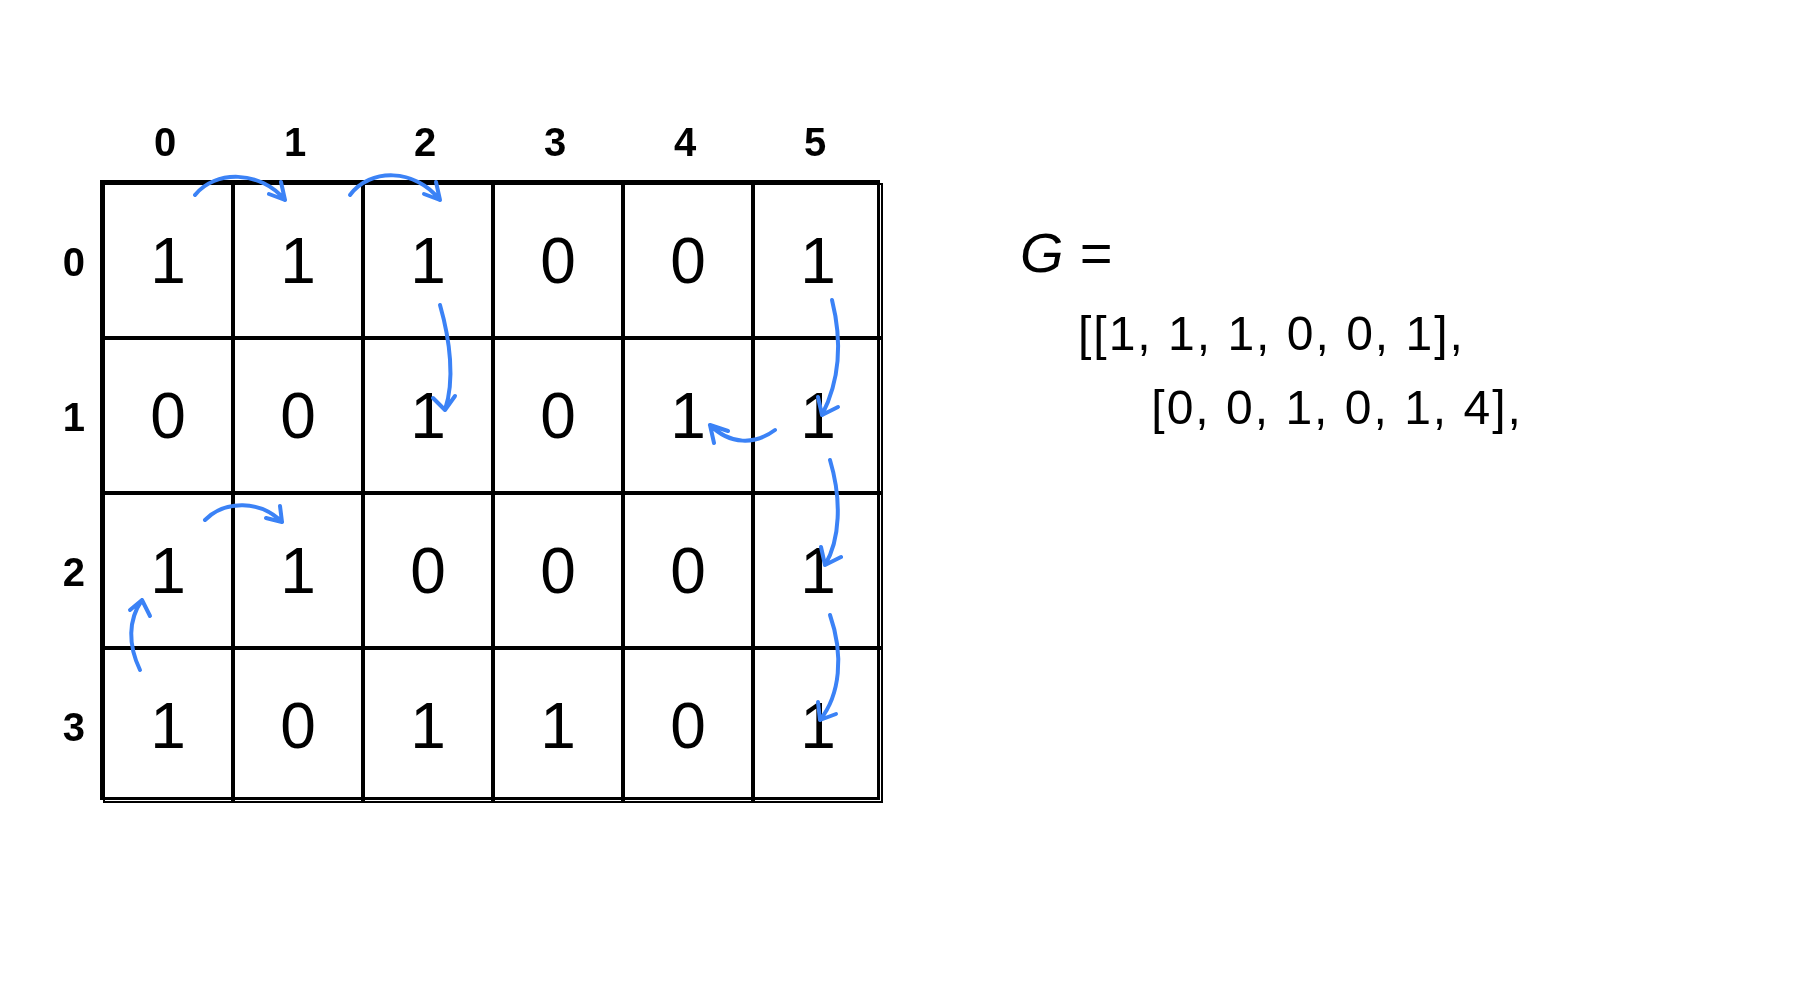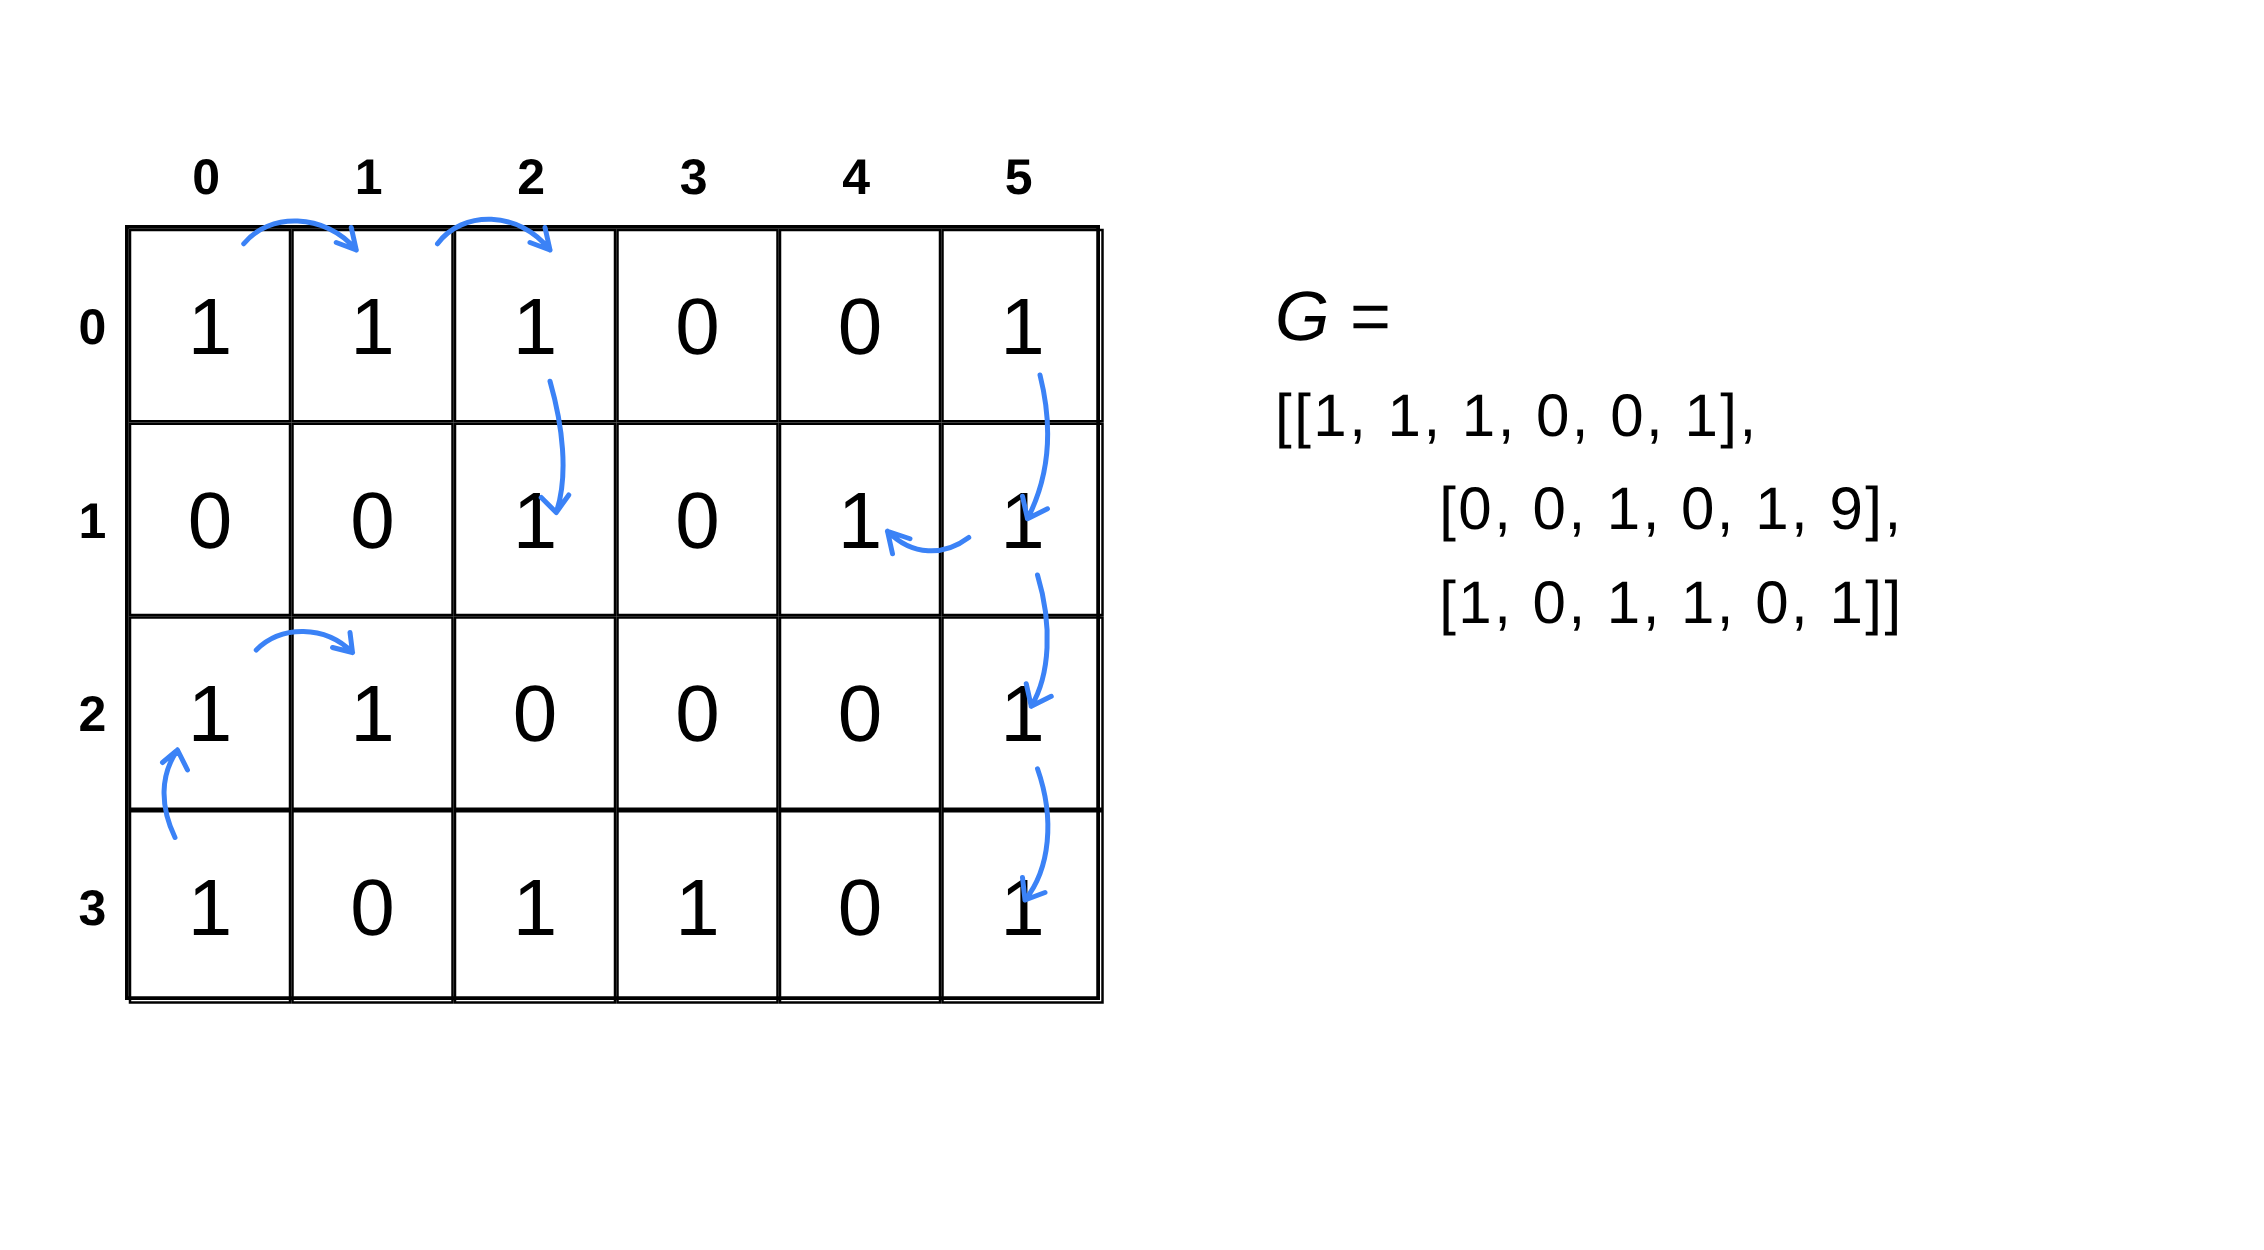--- a/index.html
+++ b/index.html
@@ -88,20 +88,21 @@
     display: inline-block;
     vertical-align: top;
     margin-right: 6px;
     font-style: italic;
     font-size: 56px;
   }
   .matrix .row {
     display: block;
     white-space: pre;
     letter-spacing: 2px;
+    text-align: center;
   }
   .matrix .indent {
     padding-left: 116px;
   }
 </style>
 </head>
 <body>
 
 <div class="stage">
 
@@ -164,17 +165,16 @@
 
     <path d="M 205 520 C 225 500, 260 500, 282 522 M 282 522 l -16 -4 M 282 522 l -2 -16"></path>
 
     <path d="M 140 670 C 128 645, 128 620, 142 600 M 142 600 l 8 16 M 142 600 l -12 10"></path>
 
     <path d="M 830 615 C 844 655, 840 695, 820 720 M 820 720 l -2 -18 M 820 720 l 16 -6"></path>
   </svg>
 
   <div class="matrix">
     <span class="lhs">G = </span><span class="row">[[1, 1, 1, 0, 0, 1],</span>
-    <span class="row indent"> [0, 0, 1, 0, 1, 9],</span>
-    <span class="row indent"> [1, 0, 1, 1, 0, 1]]</span>
+    <span class="row indent"> [0, 0, 1, 0, 1, 4],</span>
   </div>
 
 </div>
 
 </body></html>

